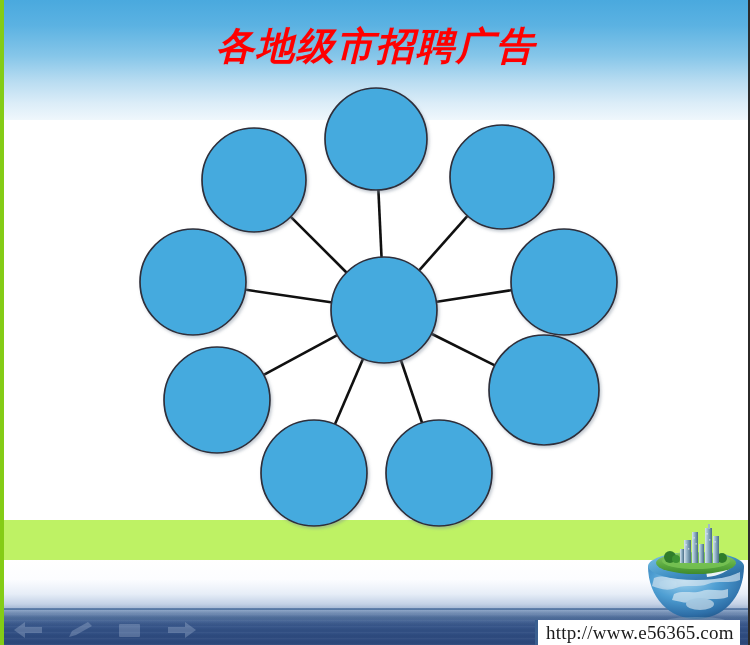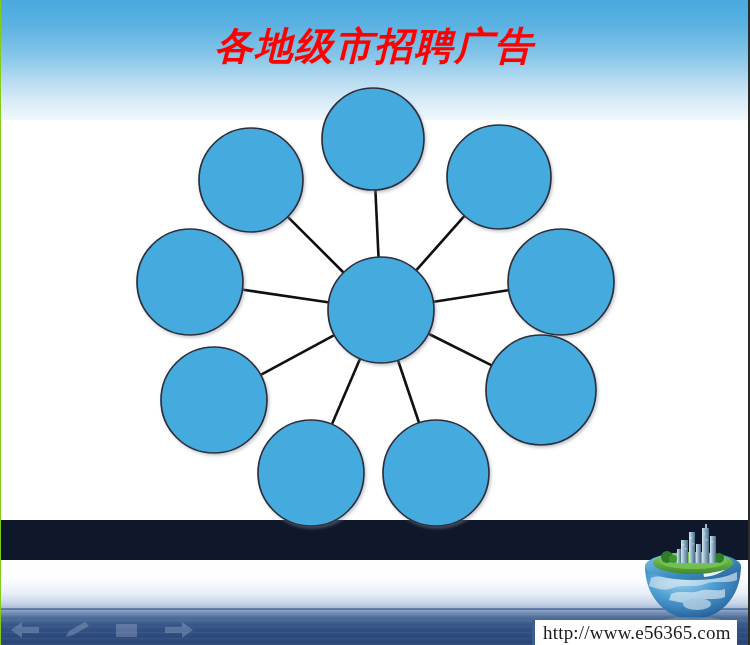--- a/index.html
+++ b/index.html
@@ -6,24 +6,24 @@
     margin: 0;
     padding: 0;
     background: #ffffff;
   }
   #slide {
     position: relative;
     width: 750px;
     height: 645px;
     overflow: hidden;
     box-sizing: border-box;
-    border-left: 1px solid #84cc16;
+    border-left: 4px solid #84cc16;
     border-right: 2px solid #2b2b2b;
     font-family: "Liberation Sans", sans-serif;
-    background: #0f172a;
+    background: #bef264;
   }
 
   
   .bg-sky {
     position: absolute;
     left: 0; top: 0;
     width: 100%;
     height: 140px;
     background: linear-gradient(to bottom,
         #4aa9de 0%,

